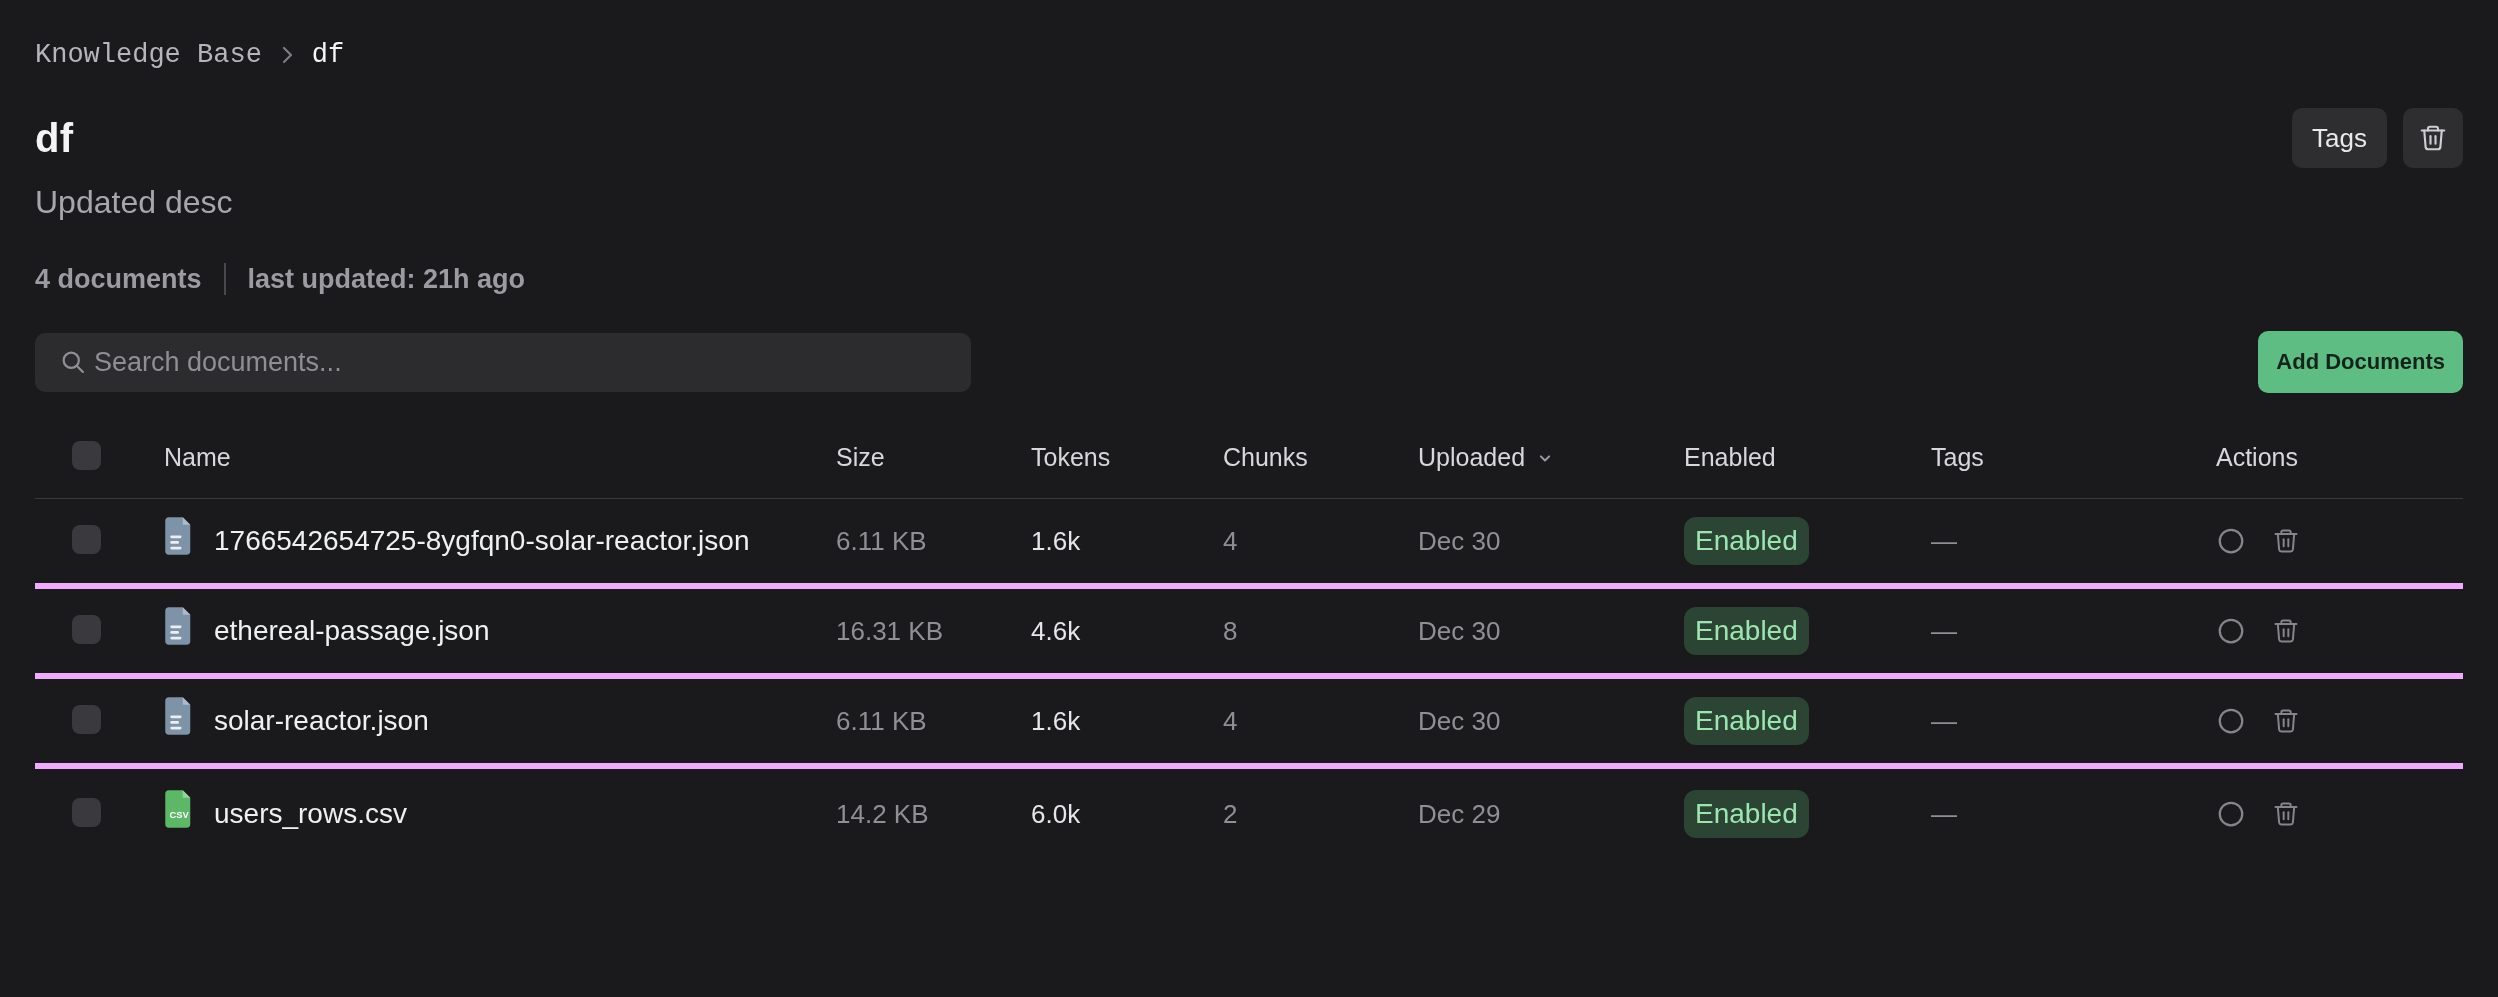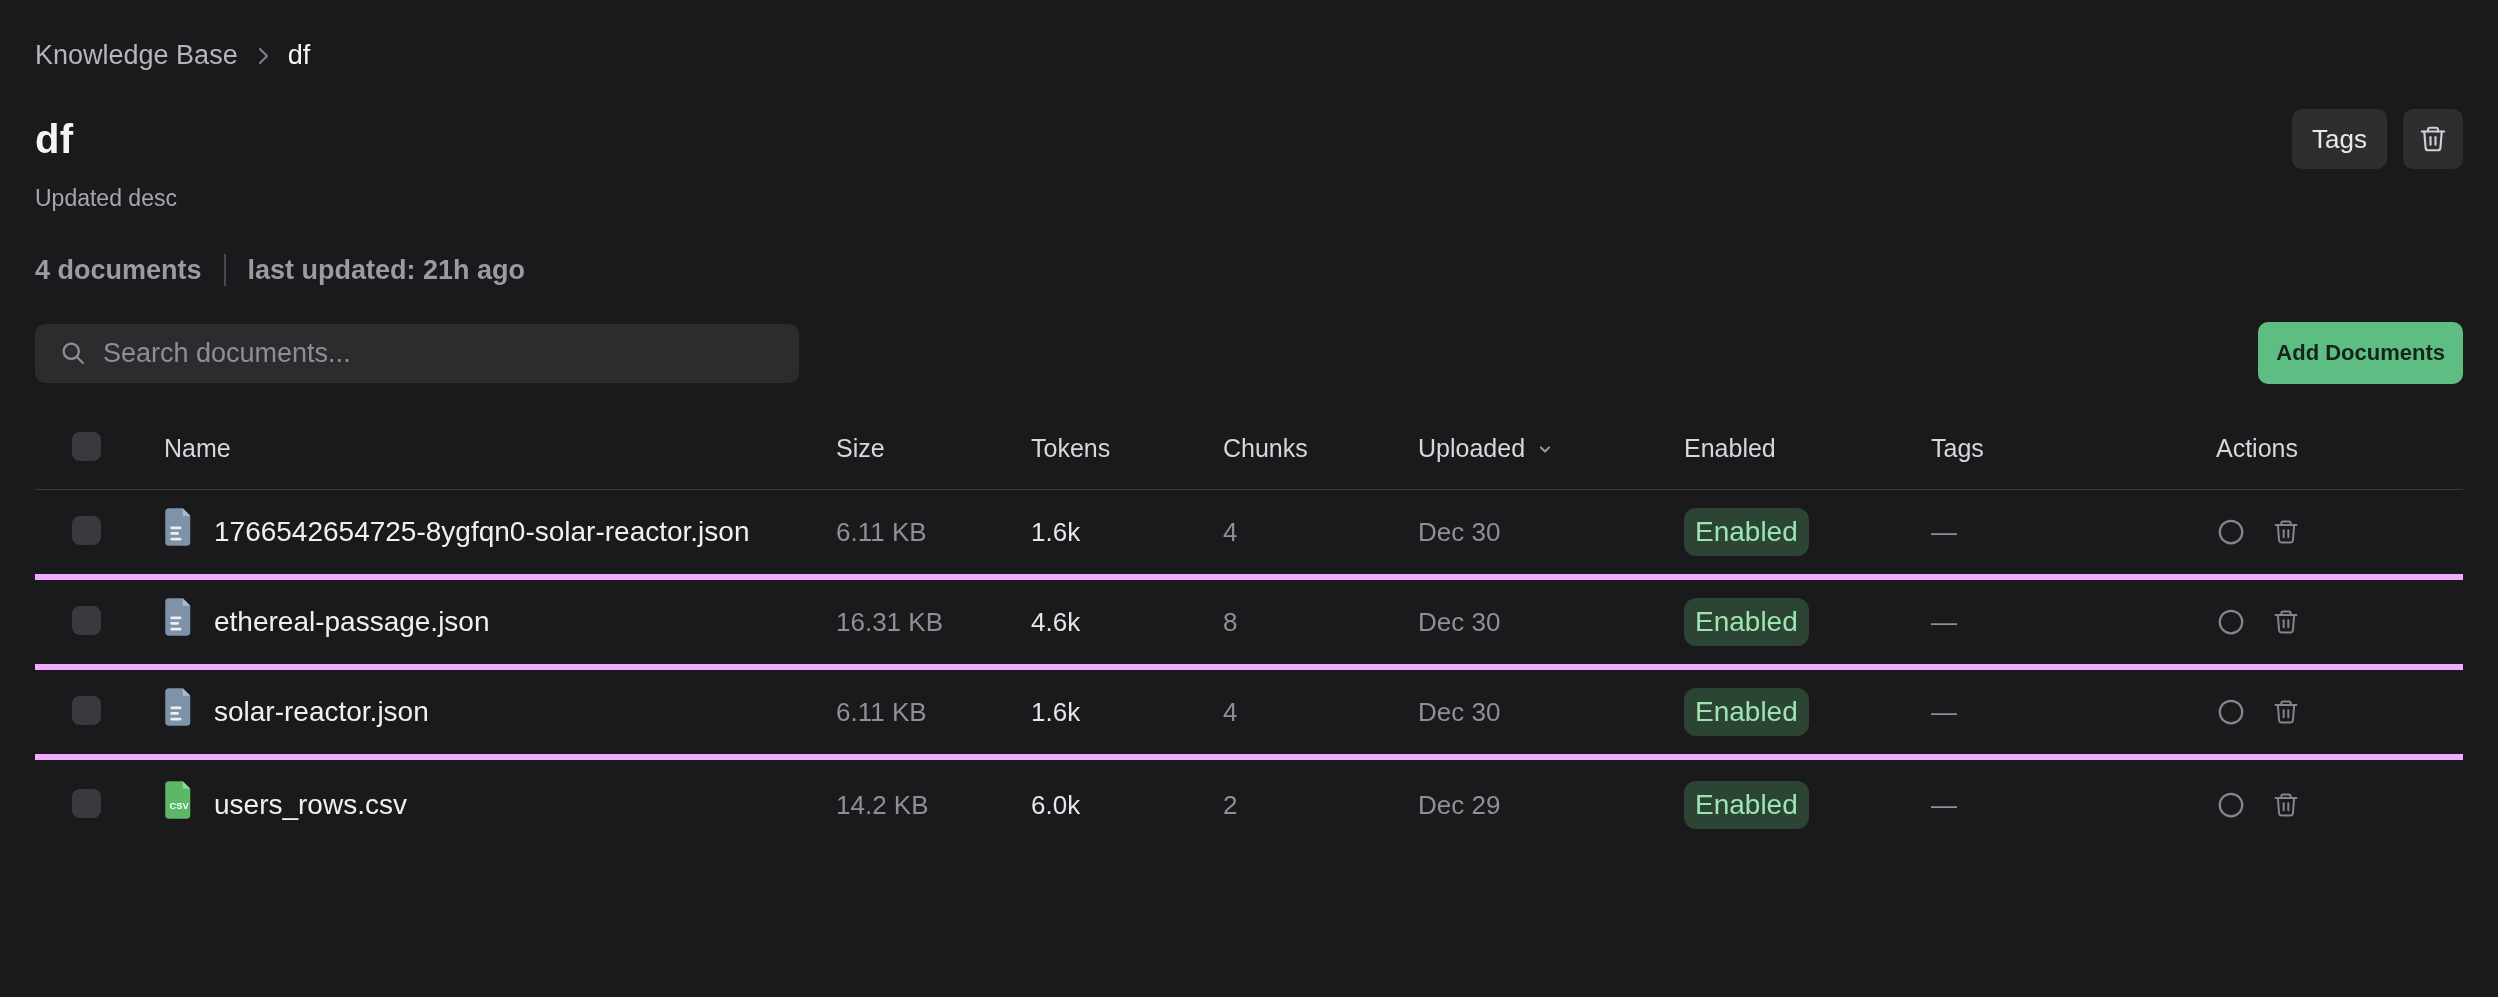--- a/index.html
+++ b/index.html
@@ -5,44 +5,44 @@
   * { box-sizing: border-box; margin: 0; padding: 0; }
   html, body { width: 2498px; height: 997px; overflow: hidden; }
   body {
     background: var(--bg, #1a1a1c);
     font-family: "Liberation Sans", "DejaVu Sans", sans-serif;
     color: #e8e8ec;
   }
   .page { padding: 0 35px; width: 100%; height: 100%; }
 
   
-  .breadcrumb { padding-top: 40px; display: flex; align-items: center; gap: 16px; font-size: 27px; }
+  .breadcrumb { padding-top: 40px; display: flex; align-items: center; gap: 16px; font-size: 27px; font-family: Liberation Mono, monospace; }
   .crumb-root { color: #b5b5bb; cursor: pointer; }
   .crumb-chevron { stroke: #7c7c83; }
   .crumb-current { color: #f5f5f7; font-weight: 500; }
 
   
   .header-row { margin-top: 38px; height: 60px; display: flex; align-items: center; justify-content: space-between; }
   .page-title { font-size: 40px; font-weight: 600; color: #f4f4f6; letter-spacing: 0.3px; }
   .header-actions { display: flex; gap: 16px; }
   .btn-gray {
     height: 60px; background: #2e2e31; border: none; border-radius: 10px;
     color: #e9e9ec; font-size: 26px; font-family: inherit; padding: 0 20px;
     display: flex; align-items: center; justify-content: center; cursor: pointer;
   }
   .btn-icon { width: 60px; padding: 0; }
-  .desc { margin-top: 16px; font-size: 23px; color: #a6a6ac; }
+  .desc { margin-top: 16px; font-size: 32px; color: #a6a6ac; }
   .stats { margin-top: 42px; display: flex; align-items: center; font-size: 27px; color: #9b9ba1; font-weight: bold; }
   .vbar { width: 2px; height: 32px; background: #48484e; margin: 0 22px; }
 
   
   .toolbar { margin-top: 36px; display: flex; align-items: center; justify-content: space-between; }
   .search {
-    width: 764px; height: 59px; background: #2c2c2f; border-radius: 10px;
-    display: flex; align-items: center; padding: 0 20px 0 24px; gap: 16px;
+    width: 936px; height: 59px; background: #2c2c2f; border-radius: 10px;
+    display: flex; align-items: center; padding: 0 20px 0 24px; gap: 7px;
   }
   .search svg { flex: 0 0 auto; }
   .search input {
     flex: 1; background: transparent; border: none; outline: none;
     color: #e8e8ec; font-size: 27px; font-family: inherit;
   }
   .search input::placeholder { color: #8e8e95; }
   .add-btn {
     height: 62px; padding: 0 18px; border: none; border-radius: 10px;
     background: var(--accent-green, #5dbd82); color: #15241b;

